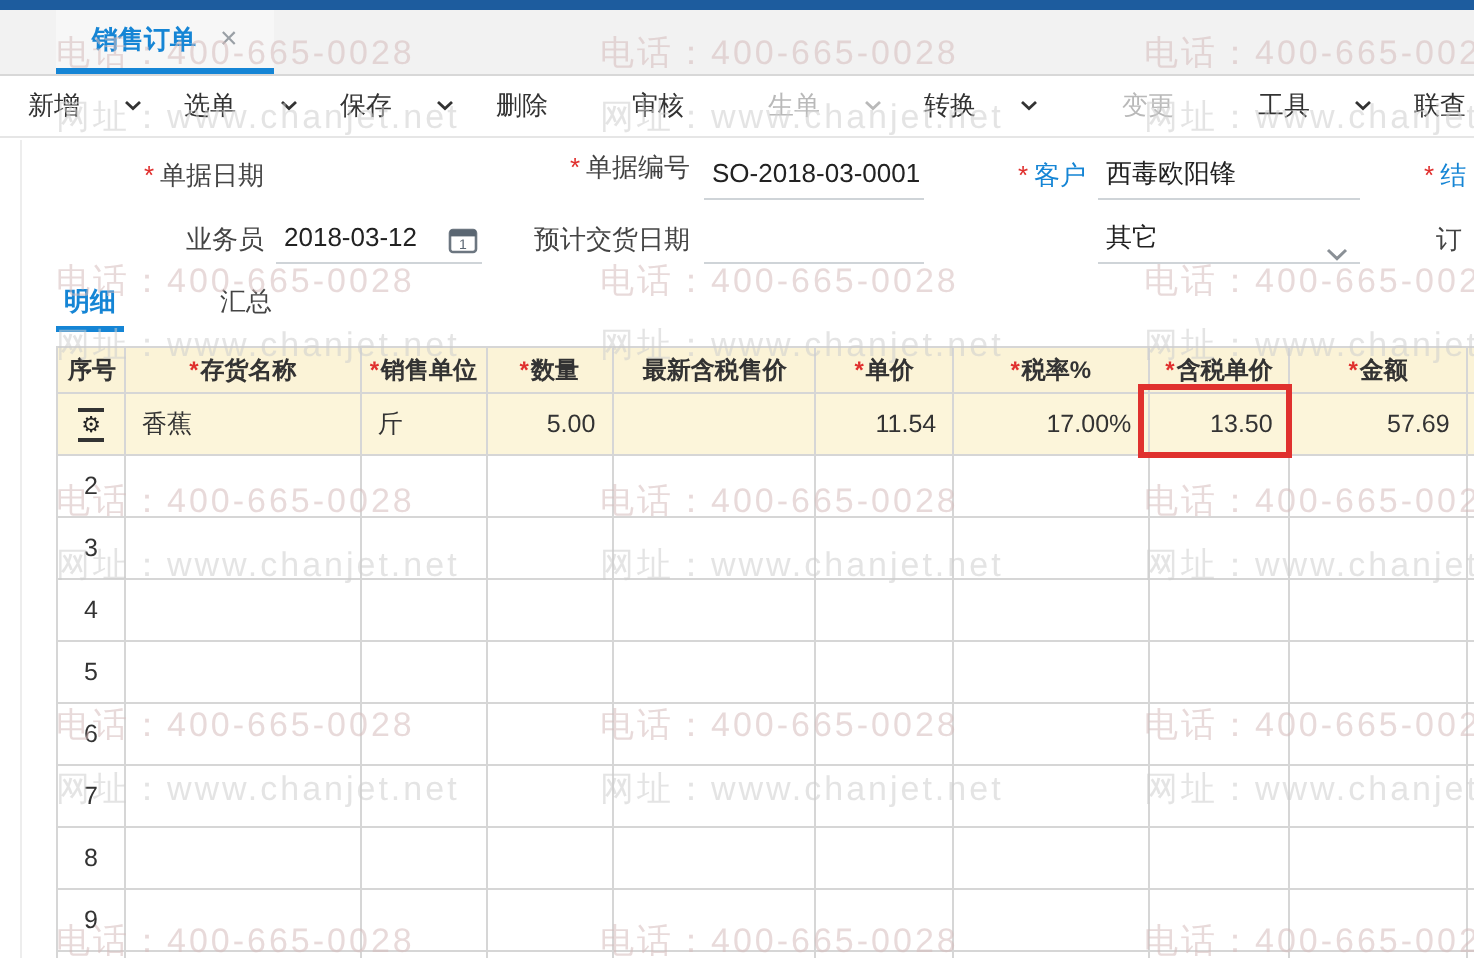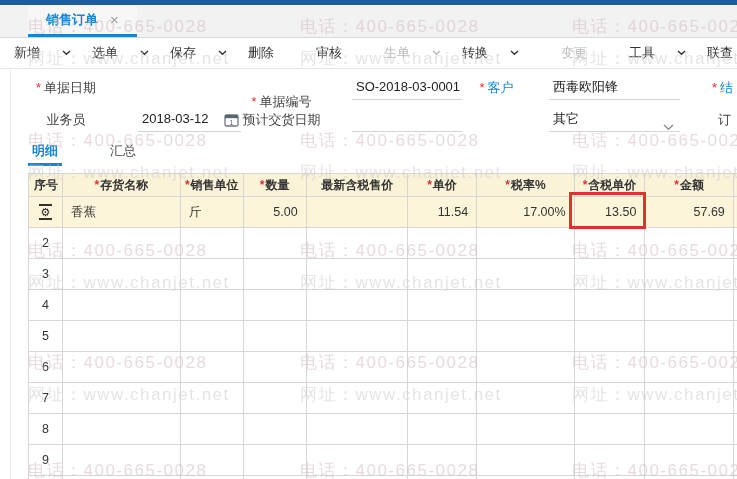--- a/index.html
+++ b/index.html
@@ -21,21 +21,21 @@
   .toolbar { position:absolute; left:0; top:38px; width:737px; height:31px; background:#fff;
              border-bottom:1px solid #e6e6e6; display:flex; align-items:center; padding-left:14px;
              font-size:13px; color:#333; z-index:2; }
   .tbtn { display:flex; align-items:flex-start; gap:22px; margin-right:21px; white-space:nowrap; cursor:pointer; }
   .tbtn.disabled { color:#b9b9b9; }
   .tsep { width:1px; height:13px; background:#dcdcdc; margin-right:21px; }
   .caret { display:inline-block; }
 
   
   .form { position:absolute; left:0; top:70px; width:737px; height:68px; z-index:2; font-size:13px; }
-  .flabel { position:absolute; text-align:center; color:#444; height:24px; line-height:24px; white-space:nowrap; }
+  .flabel { position:absolute; text-align:right; color:#444; height:24px; line-height:24px; white-space:nowrap; }
   .flabel.blue { color:#1585d5; }
   .fstar { color:#e0302e; margin-right:3px; }
   .finput { position:absolute; height:24px; line-height:22px; border-bottom:1px solid #cfd4d8; color:#222;
             padding-left:4px; white-space:nowrap; }
   .cal-icon { position:absolute; right:2px; top:4px; }
   .dd-icon { position:absolute; right:6px; top:8px; }
 
   
   .subtabs { position:absolute; left:28px; top:139px; height:27px; display:flex; gap:44px; z-index:2; font-size:13px; }
   .subtab { padding:0 4px; line-height:24px; color:#444; cursor:pointer; }
@@ -155,21 +155,21 @@
     <div class="finput" style="left:138px; top:6px; width:103px;margin-top:32px;">
       <span>2018-03-12</span>
       <span class="cal-icon">
         <svg width="15" height="14" viewBox="0 0 15 14">
             <rect x="1" y="2" width="13" height="11" rx="1.5" fill="none" stroke="#6c7680" stroke-width="1.3"></rect>
             <rect x="1" y="2" width="13" height="3.2" fill="#5a6672"></rect>
             <text x="7.5" y="11.5" font-size="7" text-anchor="middle" fill="#5a6672">1</text>
           </svg>
       </span>
     </div>
-    <div class="flabel" style="left:218px; top:20px; width:127px;">
+    <div class="flabel" style="left:218px; top:2px; width:127px;">
       <span class="fstar">*</span><span>单据编号</span>
     </div>
     <div class="finput" style="left:352px; top:6px; width:110px;">
       <span>SO-2018-03-0001</span>
     </div>
     <div class="flabel" style="left:450px; top:6px; width:93px;">
       <span class="fstar">*</span><span class="blue flabel" style="position:static">客户</span>
     </div>
     <div class="finput" style="left:549px; top:6px; width:131px;">
       <span>西毒欧阳锋</span>

